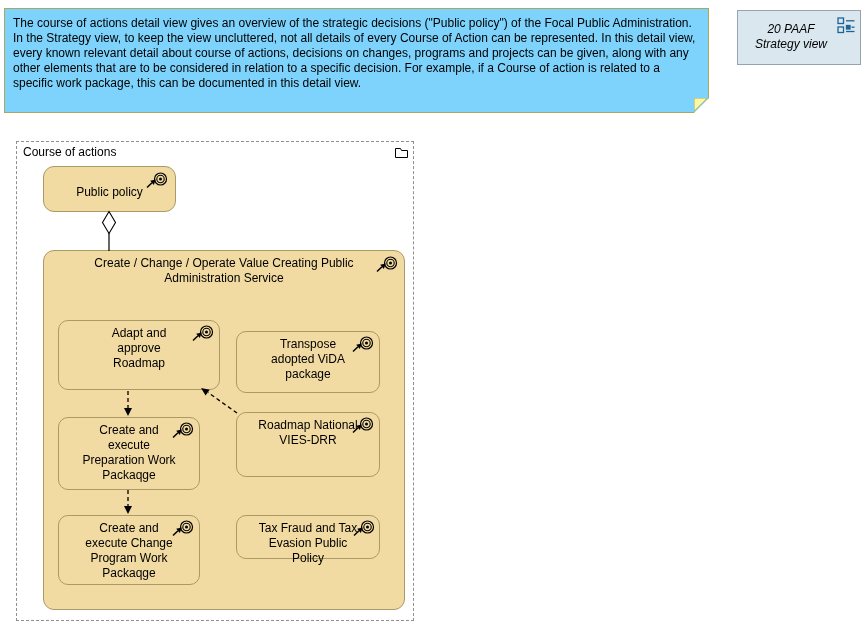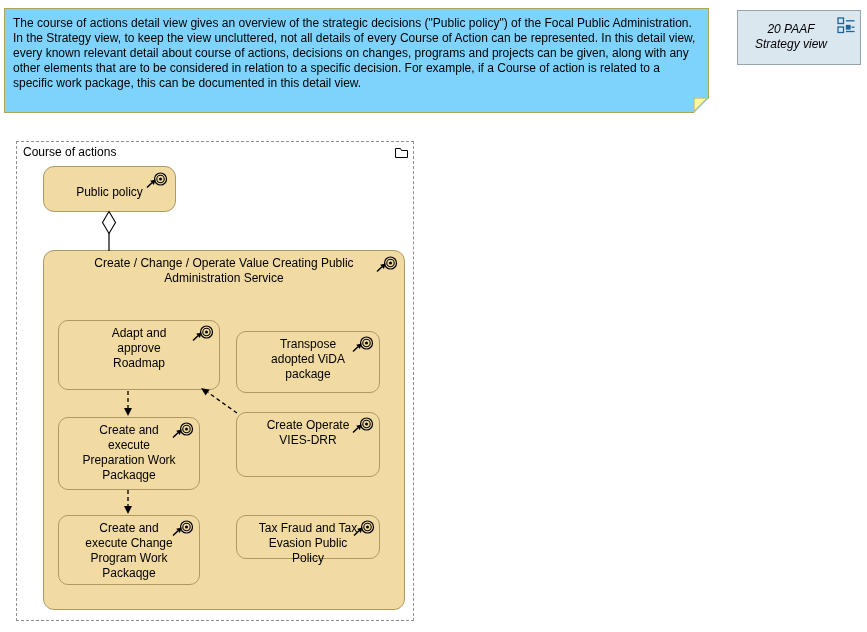--- a/index.html
+++ b/index.html
@@ -143,21 +143,21 @@
   <svg class="coa-icon" width="22" height="17" viewBox="0 0 22 17">
     <circle cx="14.5" cy="7" r="6" fill="none" stroke="#000" stroke-width="1.2"></circle>
     <circle cx="14.5" cy="7" r="3.7" fill="none" stroke="#000" stroke-width="1.1"></circle>
     <circle cx="14.5" cy="7" r="1.5" fill="#000"></circle>
     <line x1="1" y1="15.5" x2="6" y2="10.8" stroke="#000" stroke-width="1.5"></line>
     <polygon points="9.8,7.6 7.8,12.9 4.2,8.7" fill="#000"></polygon>
   </svg>
 </div>
 
 <div class="coa" id="el-vies">
-  <span class="label">Create Operate
+  <span class="label">Roadmap National
 VIES-DRR</span>
   <svg class="coa-icon" width="22" height="17" viewBox="0 0 22 17">
     <circle cx="14.5" cy="7" r="6" fill="none" stroke="#000" stroke-width="1.2"></circle>
     <circle cx="14.5" cy="7" r="3.7" fill="none" stroke="#000" stroke-width="1.1"></circle>
     <circle cx="14.5" cy="7" r="1.5" fill="#000"></circle>
     <line x1="1" y1="15.5" x2="6" y2="10.8" stroke="#000" stroke-width="1.5"></line>
     <polygon points="9.8,7.6 7.8,12.9 4.2,8.7" fill="#000"></polygon>
   </svg>
 </div>
 

